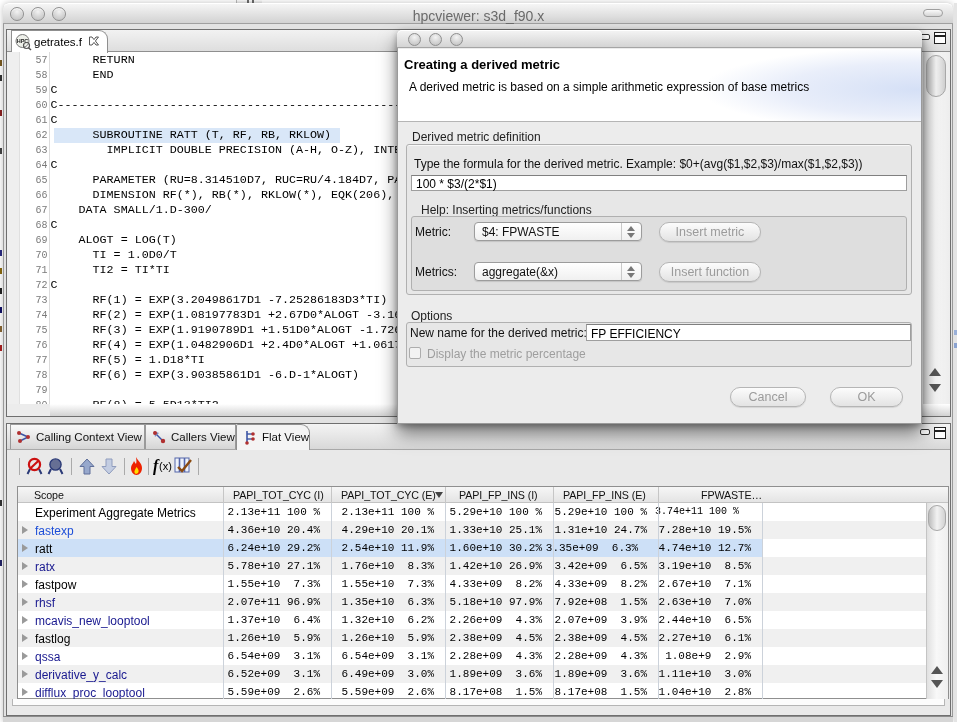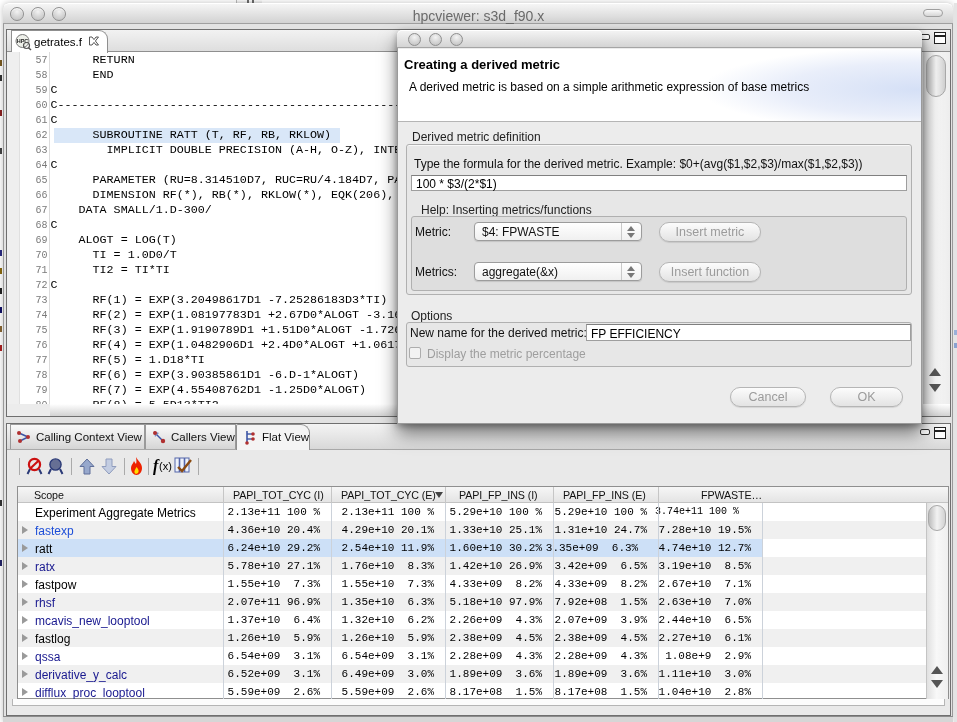--- a/index.html
+++ b/index.html
@@ -115,21 +115,20 @@
 <div class="abs mono" style="left:43.5px;top:256px;font-size:11.7px;line-height:15px;white-space:pre;color:#000;">      RF(2) = EXP(1.08197783D1 +2.67D0*ALOGT -3.16D3*TI)</div>
 <div class="abs mono" style="left:25px;top:273px;width:15.5px;font-size:10px;color:#7a7a7a;text-align:right;">75</div>
 <div class="abs mono" style="left:43.5px;top:271px;font-size:11.7px;line-height:15px;white-space:pre;color:#000;">      RF(3) = EXP(1.9190789D1 +1.51D0*ALOGT -1.726D3*TI)</div>
 <div class="abs mono" style="left:25px;top:288px;width:15.5px;font-size:10px;color:#7a7a7a;text-align:right;">76</div>
 <div class="abs mono" style="left:43.5px;top:286px;font-size:11.7px;line-height:15px;white-space:pre;color:#000;">      RF(4) = EXP(1.0482906D1 +2.4D0*ALOGT +1.0617D3*TI)</div>
 <div class="abs mono" style="left:25px;top:303px;width:15.5px;font-size:10px;color:#7a7a7a;text-align:right;">77</div>
 <div class="abs mono" style="left:43.5px;top:301px;font-size:11.7px;line-height:15px;white-space:pre;color:#000;">      RF(5) = 1.D18*TI</div>
 <div class="abs mono" style="left:25px;top:318px;width:15.5px;font-size:10px;color:#7a7a7a;text-align:right;">78</div>
 <div class="abs mono" style="left:43.5px;top:316px;font-size:11.7px;line-height:15px;white-space:pre;color:#000;">      RF(6) = EXP(3.90385861D1 -6.D-1*ALOGT)</div>
 <div class="abs mono" style="left:25px;top:333px;width:15.5px;font-size:10px;color:#7a7a7a;text-align:right;">79</div>
-<div class="abs mono" style="left:43.5px;top:331px;font-size:11.7px;line-height:15px;white-space:pre;color:#000;">      RF(7) = EXP(4.55408762D1 -1.25D0*ALOGT)</div>
 <div class="abs mono" style="left:25px;top:348px;width:15.5px;font-size:10px;color:#7a7a7a;text-align:right;">80</div>
 <div class="abs mono" style="left:43.5px;top:346px;font-size:11.7px;line-height:15px;white-space:pre;color:#000;">      RF(8) = 5.5D13*TI2</div>
 </div>
 
 <div class="abs" style="left:923px;top:52px;width:27px;height:352px;background:linear-gradient(90deg,#dadada,#f6f6f6 45%,#ededed);"></div>
 <div class="abs" style="left:926px;top:55px;width:20px;height:42px;border-radius:10px;
  background:linear-gradient(90deg,#b9b9b9,#f5f5f5 50%,#cfcfcf);border:1px solid #a8a8a8;"></div>
 <div class="abs" style="left:929px;top:368px;width:0;height:0;border-left:6px solid transparent;border-right:6px solid transparent;border-bottom:8px solid #555;"></div>
 <div class="abs" style="left:929px;top:384px;width:0;height:0;border-left:6px solid transparent;border-right:6px solid transparent;border-top:8px solid #555;"></div>
 

